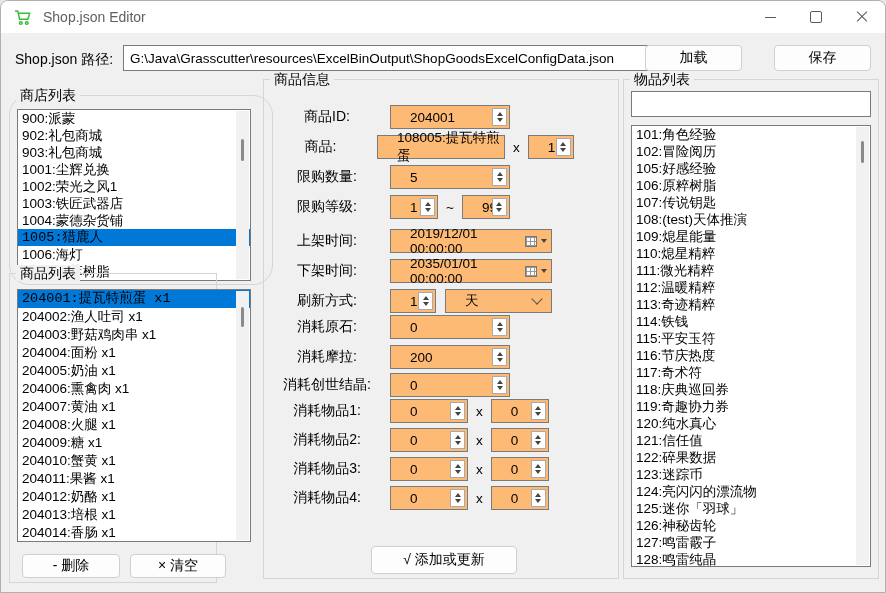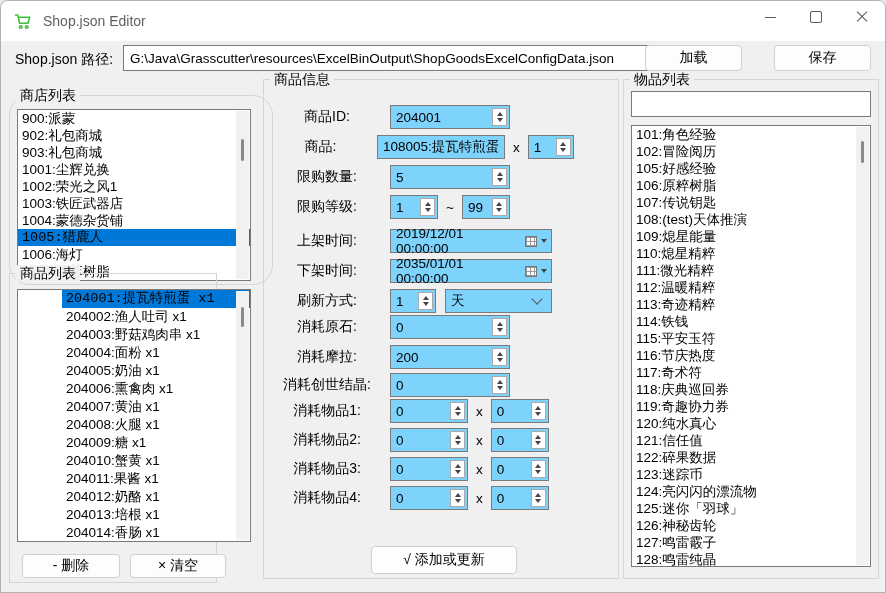--- a/index.html
+++ b/index.html
@@ -3,21 +3,21 @@
 <meta charset="utf-8">
 <style>
   html,body{margin:0;padding:0;background:#e8e8e8;}
   .window{
     position:relative;width:886px;height:593px;box-sizing:border-box;
     background:#f0f0f0;border:1px solid #b0b0b0;border-radius:8px 8px 0 0;
     overflow:hidden;font-family:"Liberation Sans","DejaVu Sans",sans-serif;
     color:#000;font-size:14px;
   }
   
-  .titlebar{position:absolute;left:0;top:0;right:0;height:40px;background:#ffffff;display:flex;align-items:center;}
+  .titlebar{position:absolute;left:0;top:0;right:0;height:32px;background:#ffffff;display:flex;align-items:center;}
   .app-icon{margin-left:12px;width:20px;height:20px;display:flex;align-items:center;justify-content:center;}
   .title-text{margin-left:10px;color:#5f5f5f;font-size:14px;}
   .win-controls{position:absolute;right:0;top:0;height:32px;display:flex;}
   .win-btn{width:46px;height:32px;display:flex;align-items:center;justify-content:center;cursor:default;}
   .glyph-min{width:11px;height:1px;background:#5a5a5a;}
   .glyph-max{width:10px;height:10px;border:1px solid #5a5a5a;border-radius:2px;}
   .glyph-close{position:relative;width:12px;height:12px;}
   .glyph-close::before,.glyph-close::after{content:"";position:absolute;left:-1px;top:5px;width:14px;height:1px;background:#5a5a5a;}
   .glyph-close::before{transform:rotate(45deg);}
   .glyph-close::after{transform:rotate(-45deg);}
@@ -35,33 +35,33 @@
   .gb-legend{position:absolute;top:-9px;left:6px;background:#f0f0f0;padding:0 4px;font-size:14px;line-height:16px;}
   #gb-shops{left:8px;top:94px;width:264px;height:190px;border-radius:20px;}
   #gb-goods{left:8px;top:272px;width:208px;height:310px;}
   #gb-info{left:262px;top:78px;width:356px;height:500px;}
   #gb-items{left:622px;top:78px;width:256px;height:500px;}
   
   .listbox{position:absolute;box-sizing:border-box;background:#fff;border:1px solid #7a7a7a;overflow:hidden;}
   #list-shops{left:7px;top:13px;width:234px;height:172px;}
   #list-shops .list-item{height:17px;line-height:17px;}
   #list-goods{left:7px;top:15px;width:234px;height:253px;}
-  #list-goods .list-item{height:18px;line-height:18px;margin-left:44px;}
+  #list-goods .list-item{height:18px;line-height:18px;}
   #list-items{left:7px;top:45px;width:240px;height:442px;}
   #list-items .list-item{height:17px;line-height:17px;}
   .list-item{padding-left:4px;font-size:13.5px;white-space:nowrap;overflow:hidden;}
   .list-item.selected{background:#0078d7;color:#000000;font-family:Liberation Mono, monospace;}
   .scroll-track{position:absolute;top:1px;bottom:1px;width:13px;right:1px;background:#f1f1f1;}
   .scroll-thumb{position:absolute;left:5px;width:3px;background:#8a8a8a;border-radius:2px;}
   
   .frow{position:absolute;height:24px;display:flex;align-items:center;}
   .flabel{width:110px;text-align:center;margin-right:8px;font-size:14px;flex:none;}
   .flabel.short{width:97px;}
-  .field{position:relative;box-sizing:border-box;height:24px;background:#7dd3fc;border:1px solid #7a7a7a;
-    display:flex;align-items:center;padding-left:5px;font-size:13.5px;flex:none;}
+  .field{position:relative;box-sizing:border-box;height:24px;background:#fdba74;border:1px solid #7a7a7a;
+    display:flex;align-items:center;padding-left:19px;font-size:13.5px;flex:none;}
   .spin{padding-right:20px;}
   .spin-btns{position:absolute;top:2px;right:2px;bottom:2px;width:15px;box-sizing:border-box;
     border:1px solid #aaaaaa;background:#fff;display:flex;flex-direction:column;
     align-items:center;justify-content:space-evenly;}
   .arr-up{width:0;height:0;border-left:3.5px solid transparent;border-right:3.5px solid transparent;border-bottom:4px solid #444;}
   .arr-dn{width:0;height:0;border-left:3.5px solid transparent;border-right:3.5px solid transparent;border-top:4px solid #444;}
   .date-icons{position:absolute;right:4px;top:0;bottom:0;display:flex;align-items:center;gap:4px;}
   .cal-icon{width:12px;height:11px;box-sizing:border-box;border:1px solid #777;
     background-image:linear-gradient(to right,#999 1px,transparent 1px),linear-gradient(to bottom,#999 1px,transparent 1px);
     background-size:4px 4px;background-color:#fff;}

